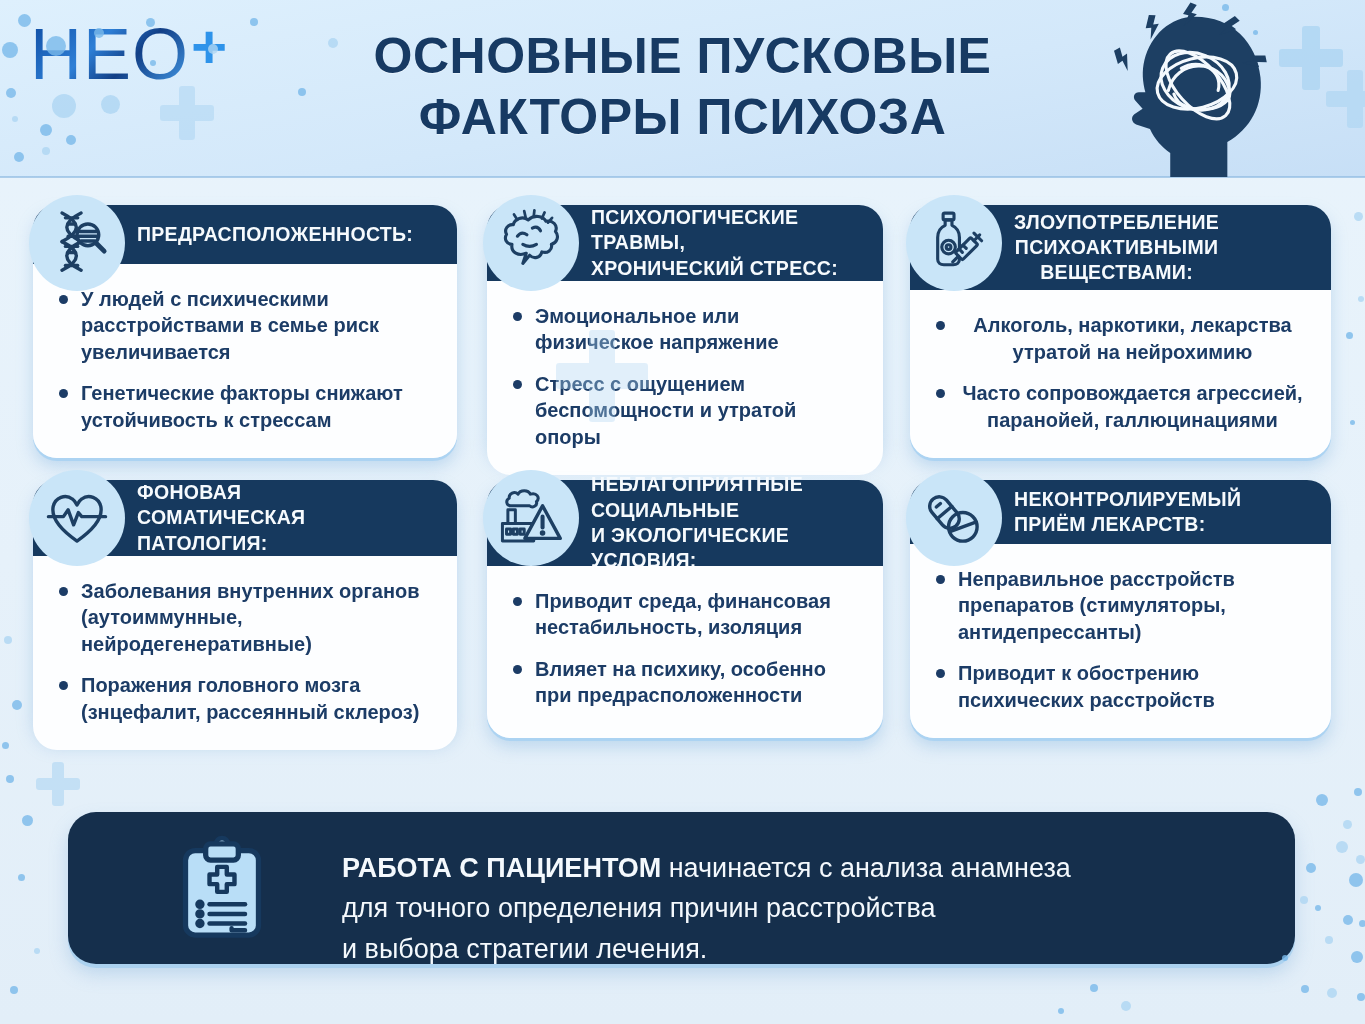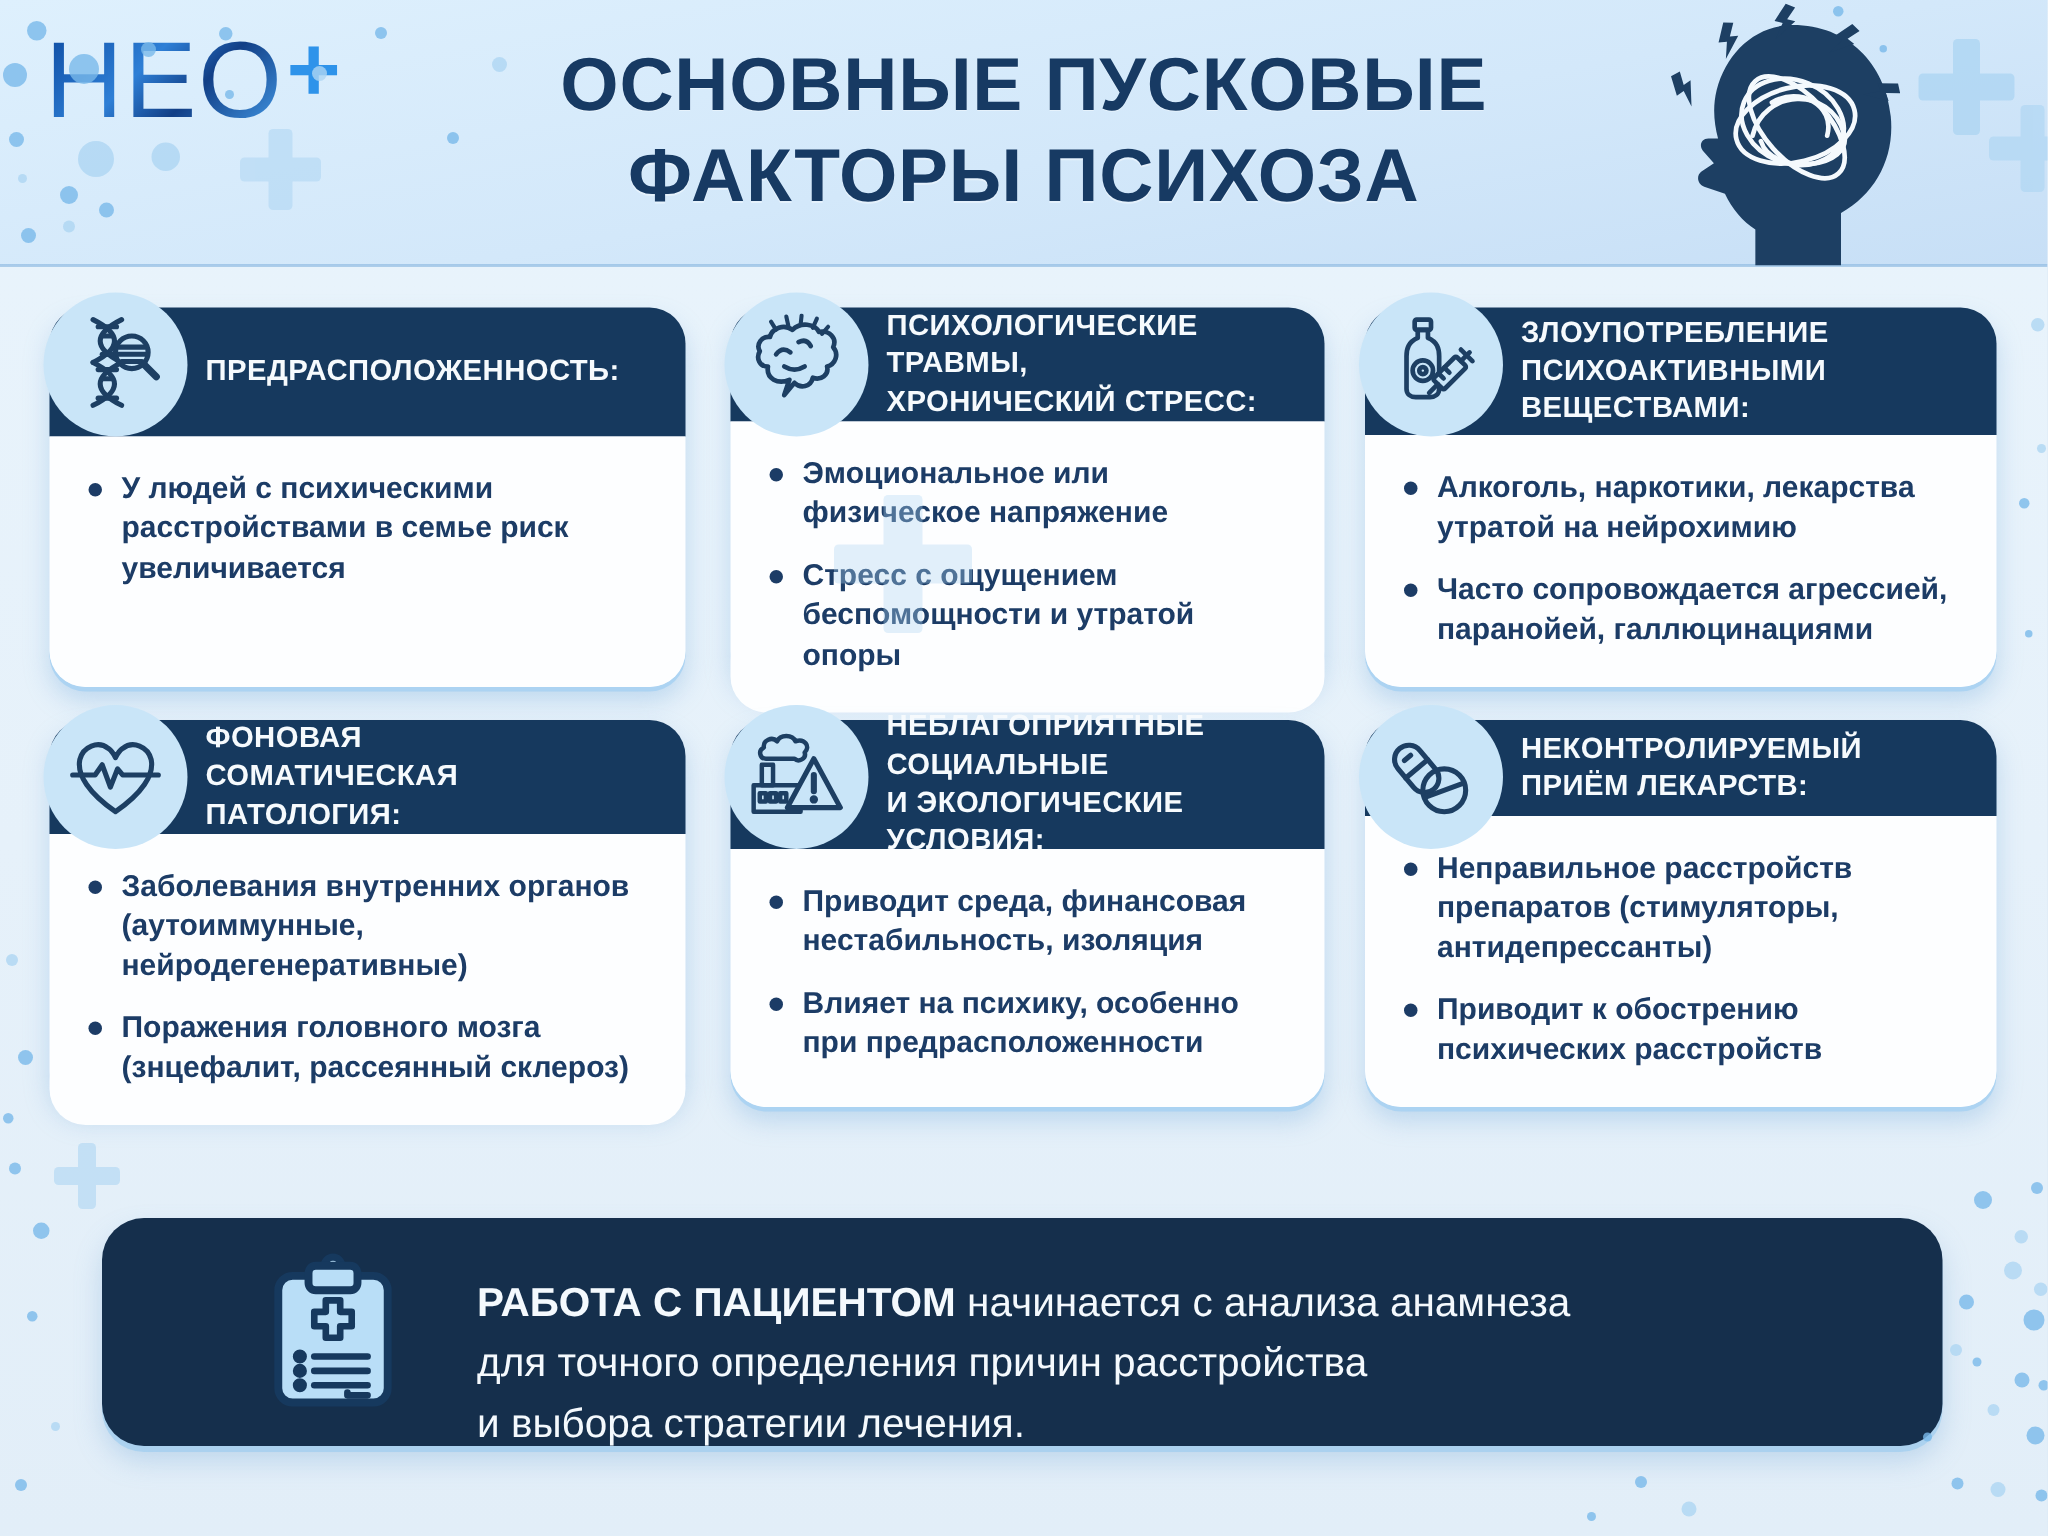--- a/index.html
+++ b/index.html
@@ -42,30 +42,30 @@
   .bullet-list{list-style:none;margin:0;padding:0;}
   .bullet-list li{position:relative;padding-left:30px;margin-bottom:15px;
     color:#1c3c66;font-size:20px;font-weight:600;line-height:1.32;}
   .bullet-list li::before{content:'';position:absolute;left:8px;top:9px;width:9px;height:9px;
     border-radius:50%;background:#1c3c66;}
   .icon-circle{position:absolute;left:-4px;top:-10px;width:96px;height:96px;border-radius:50%;
     background:#c9e5f8;display:flex;align-items:center;justify-content:center;}
   .icon-circle svg{width:68px;height:68px;}
   .card-0{left:33px;top:205px;width:424px;height:253px;}
   .card-1{left:487px;top:205px;width:396px;height:253px;}
-  .card-2{left:910px;top:205px;width:421px;height:253px;}
+  .card-2{left:910px;top:205px;width:421px;height:253px;text-align:center;}
   .card-3{left:33px;top:480px;width:424px;height:258px;}
   .card-4{left:487px;top:480px;width:396px;height:258px;}
   .card-5{left:910px;top:480px;width:421px;height:258px;}
   
   .banner{position:absolute;left:68px;top:812px;width:1227px;height:152px;
     background:#152f4c;border-radius:28px;display:flex;align-items:center;
     box-shadow:0 4px 0 rgba(160,205,240,.7), 0 10px 18px rgba(120,170,215,.35);}
   .banner-icon{width:96px;height:118px;margin-left:106px;flex:none;}
-  .banner-text{margin-left:48px;color:#f4f9fd;font-size:27px;line-height:1.5;
+  .banner-text{margin-left:72px;color:#f4f9fd;font-size:27px;line-height:1.5;
     white-space:pre-line;}
   .banner-text .lead{font-weight:800;}
 </style>
 </head>
 <body>
 
 <div class="canvas">
 
   <div class="header"></div>
   <div class="header-divider"></div>
@@ -128,20 +128,21 @@
    </g>
             </svg>
           </span>
     </div>
     <div class="card-band">
       <div class="card-title">ПРЕДРАСПОЛОЖЕННОСТЬ:</div>
     </div>
     <div class="card-body">
       <ul class="bullet-list">
             <li>У людей с психическими расстройствами в семье риск увеличивается</li>
+            <li>Генетические факторы снижают устойчивость к стрессам</li>
           </ul>
     </div>
   </div>
       <div class="card card-1">
     <div class="icon-circle">
       <span style="display:flex;width:68px;height:68px;">
             <svg viewBox="0 0 100 100" width="100%" height="100%">
    <g stroke="#1d3f63" fill="none" stroke-linecap="round" stroke-linejoin="round" stroke-width="4">
     <line x1="30" y1="16" x2="25" y2="8"></line>
                 <line x1="42" y1="12" x2="40" y2="3"></line>

